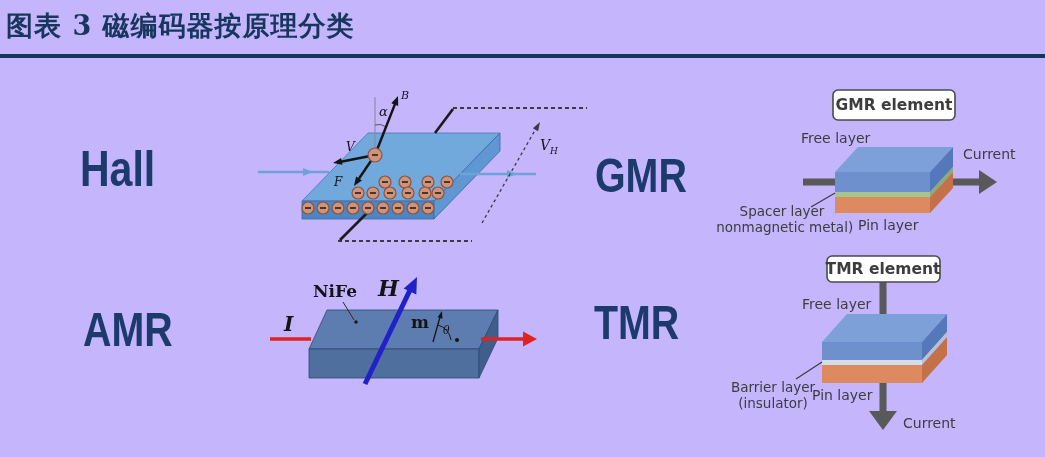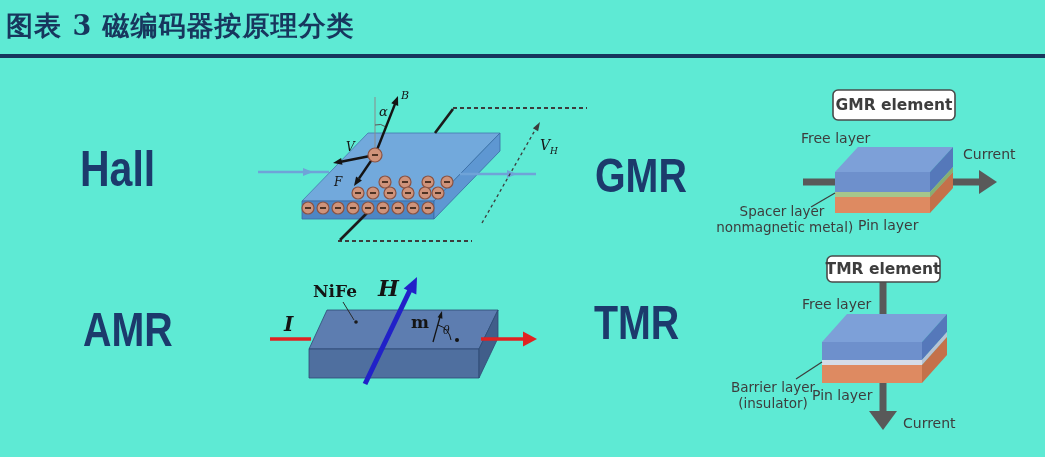--- a/index.html
+++ b/index.html
@@ -1,17 +1,17 @@
 <!DOCTYPE html>
 <html><head>
 <meta charset="utf-8">
 <style>
   html,body{margin:0;padding:0;background:#ffffff;}
   #stage{
-    position:relative;width:1045px;height:457px;background:#5eead4;overflow:hidden;
+    position:relative;width:1045px;height:457px;background:#c4b5fd;overflow:hidden;
     font-family:"DejaVu Sans",sans-serif;
   }
   .fig-title{
     position:absolute;left:6px;top:8px;
     font-family:"DejaVu Serif",serif;font-weight:bold;font-size:27px;
     color:#17365d;letter-spacing:1px;white-space:nowrap;
   }
   .fig-rule{position:absolute;left:0;top:54px;width:1045px;height:4px;background:#17365d;}
   .panel-label{
     position:absolute;font-family:"Liberation Sans","DejaVu Sans",sans-serif;

